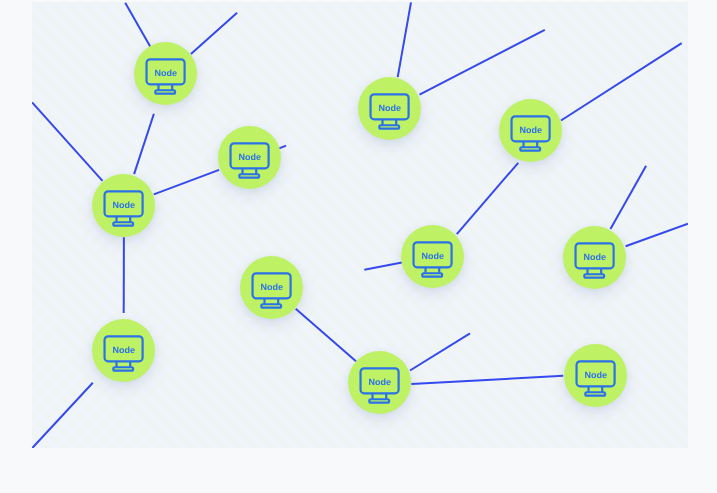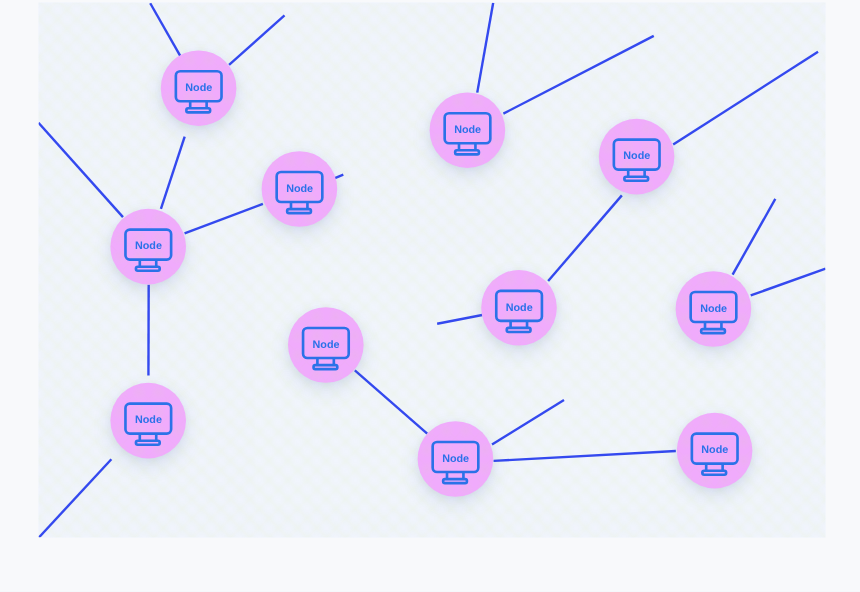--- a/index.html
+++ b/index.html
@@ -20,21 +20,21 @@
           rgba(215,244,110,0.55) 11.314px),
        repeating-linear-gradient(-45deg,
           rgba(215,244,110,0.55) 0px, rgba(215,244,110,0.18) 2.2px,
           rgba(255,255,255,0.40) 5.6px, rgba(215,244,110,0.18) 9.1px,
           rgba(215,244,110,0.55) 11.314px);
      opacity:0.11;}
 
   svg.net{position:absolute;left:0;top:0;width:656px;height:446.5px;}
 
   .node{position:absolute;width:63px;height:63px;border-radius:50%;
-        background:#f0abfc;
+        background:#bef264;
         box-shadow:0 6px 16px rgba(80,105,160,0.14), 0 2px 6px rgba(80,105,160,0.07);}
   .node::before{content:"";position:absolute;inset:0;border-radius:50%;
      background-image:
        radial-gradient(circle at 50% 50%, rgba(173,235,70,0.75) 0%, rgba(173,235,70,0.30) 35%, rgba(173,235,70,0) 60%),
        radial-gradient(circle at 50% 50%, rgba(255,255,255,0.9) 0%, rgba(255,255,255,0.35) 35%, rgba(255,255,255,0) 60%),
        repeating-linear-gradient(45deg, rgba(173,235,70,0.22) 0 1.2px, rgba(0,0,0,0) 1.2px 11.314px),
        repeating-linear-gradient(-45deg, rgba(173,235,70,0.22) 0 1.2px, rgba(0,0,0,0) 1.2px 11.314px);
      background-size:16px 16px, 16px 16px, auto, auto;
      opacity:0.055;pointer-events:none;}
   .node svg{position:absolute;left:0;top:0;}

